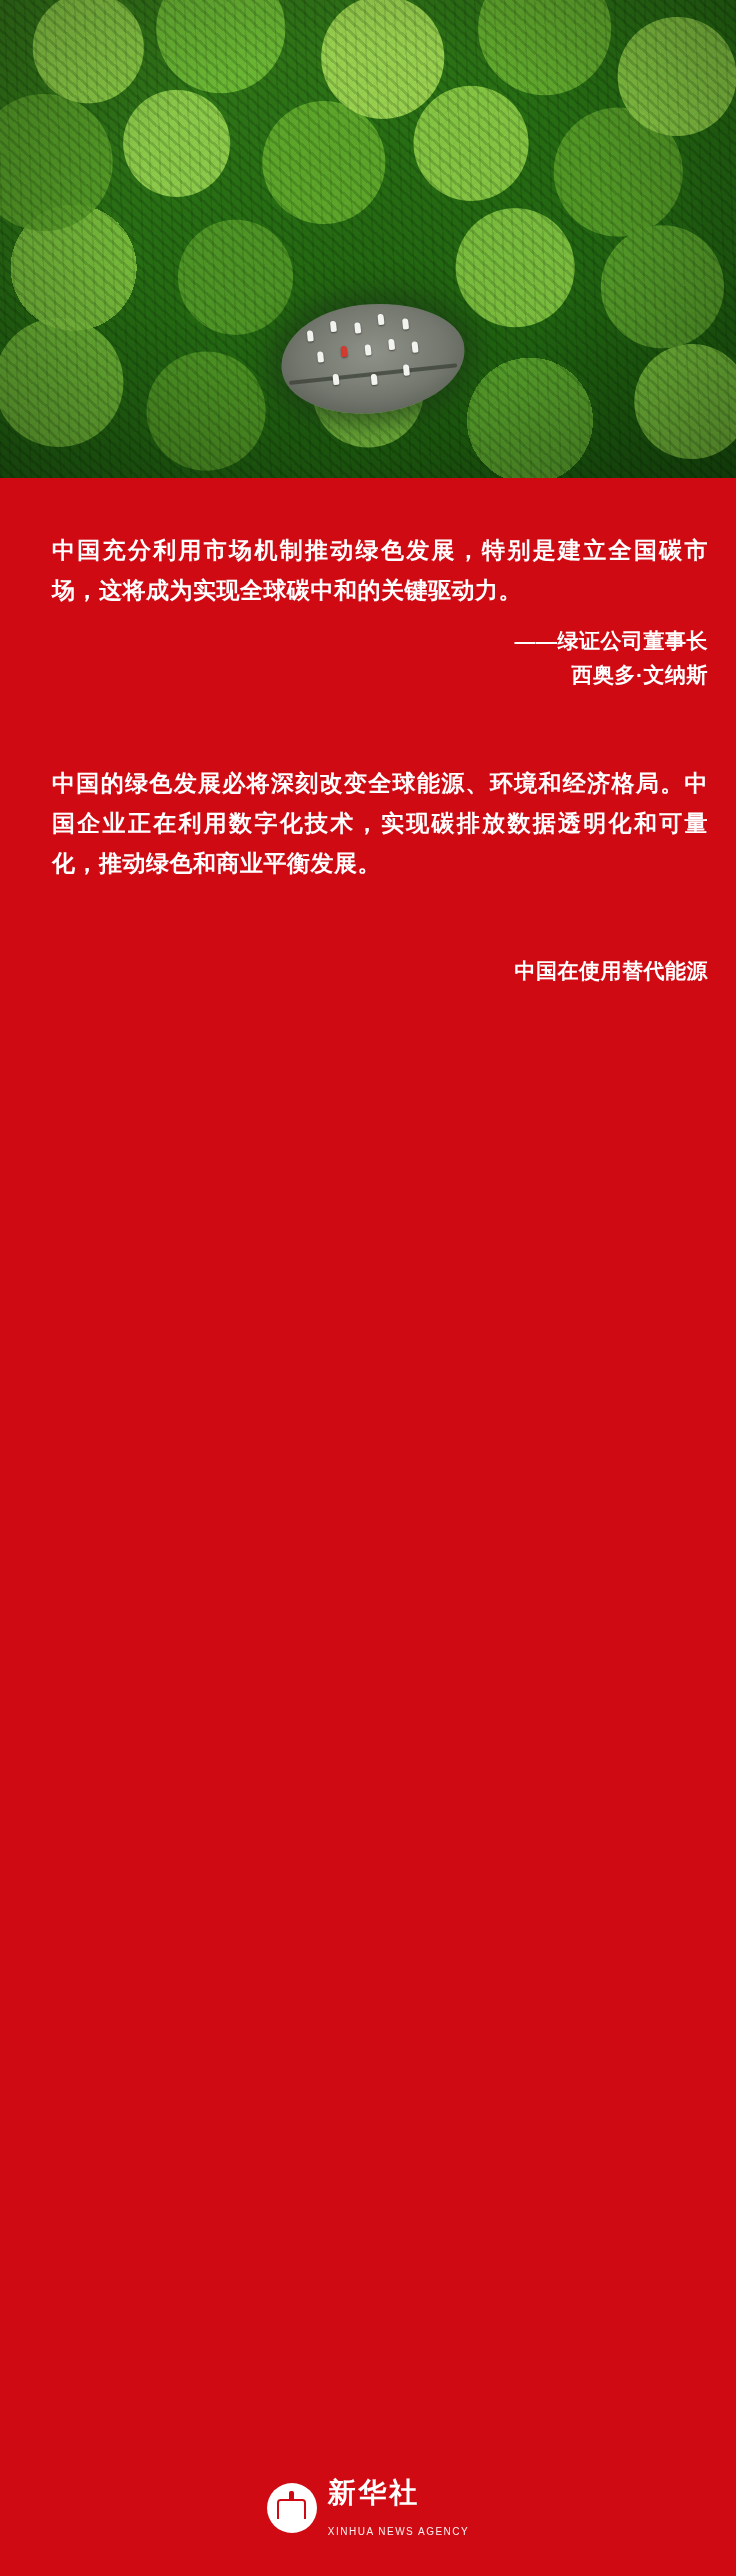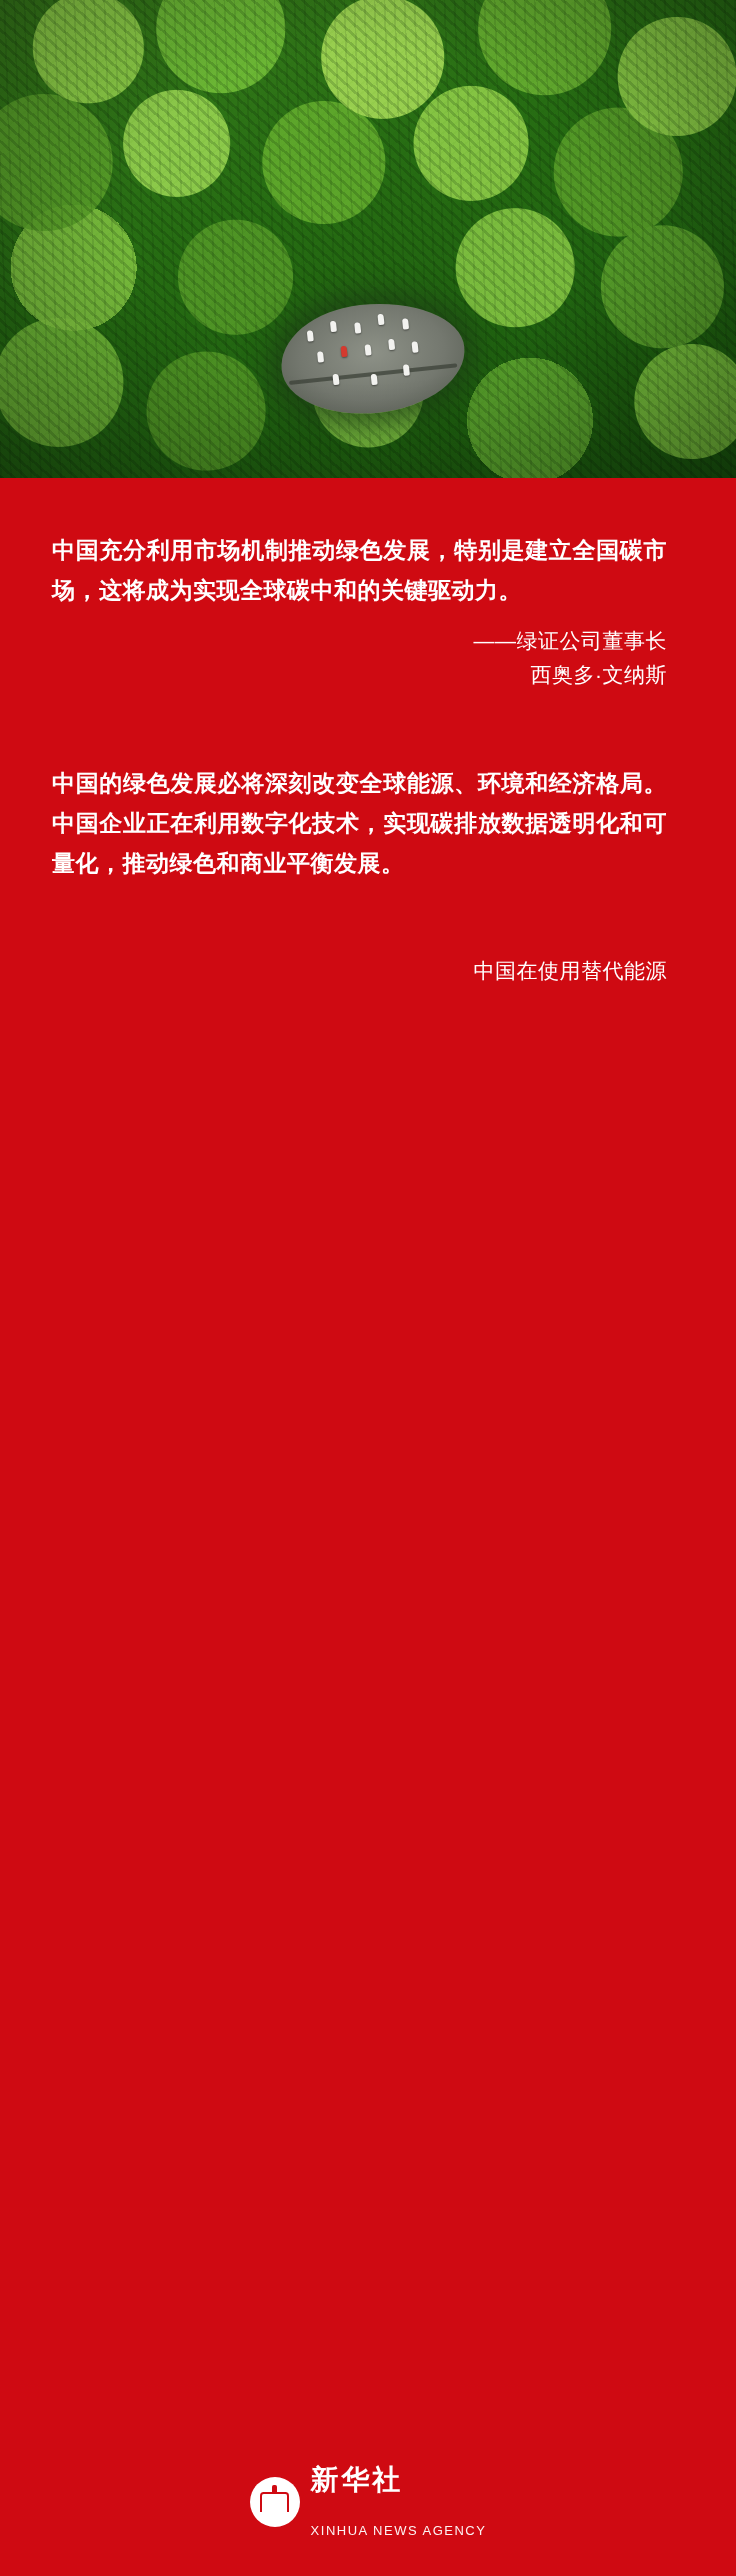--- a/index.html
+++ b/index.html
@@ -97,41 +97,41 @@
     width: 6.4px;
     height: 11px;
     background: #f2f2ef;
     border-radius: 2.8px 2.8px 1.8px 1.8px;
     box-shadow: 0 0.9px 1.8px rgba(0,0,0,0.45);
   }
   .person.red { background: #d43a2f; }
 
   
   .quotes {
-    padding: 52px 69px 0 52px;
+    padding: 52px 28px 0 52px;
   }
   .quote-block {
     margin-bottom: 70px;
   }
   .quote-text {
     color: #ffffff;
     font-size: 23px;
     line-height: 1.75;
     letter-spacing: 0.5px;
     text-align: justify;
     text-justify: inter-ideograph;
     font-weight: 600;
   }
   .quote-attr {
     margin-top: 13px;
     color: #ffffff;
     font-size: 21px;
     line-height: 1.65;
     text-align: right;
-    font-weight: 400;
+    font-weight: 700;
     letter-spacing: 0.5px;
   }
   .quote-attr .attr-name {
     display: block;
   }
 
   
   .footer {
     position: absolute;
     left: 0;
@@ -174,32 +174,31 @@
     width: 5.5px;
     height: 8.3px;
     background: #cf0a12;
     border-radius: 1.8px;
   }
   .logo-text {
     display: flex;
     flex-direction: column;
     justify-content: center;
     line-height: 1;
-    gap: 10px;
   }
   .logo-cn {
     color: #ffffff;
     font-size: 28px;
     font-weight: 700;
     letter-spacing: 2.8px;
   }
   .logo-en {
     margin-top: 20px;
     color: #ffffff;
-    font-size: 13px;
+    font-size: 10px;
     letter-spacing: 1.5px;
     opacity: 0.95;
   }
 </style>
 </head>
 <body>
 
 <div class="page">
 
   <div class="hero">

